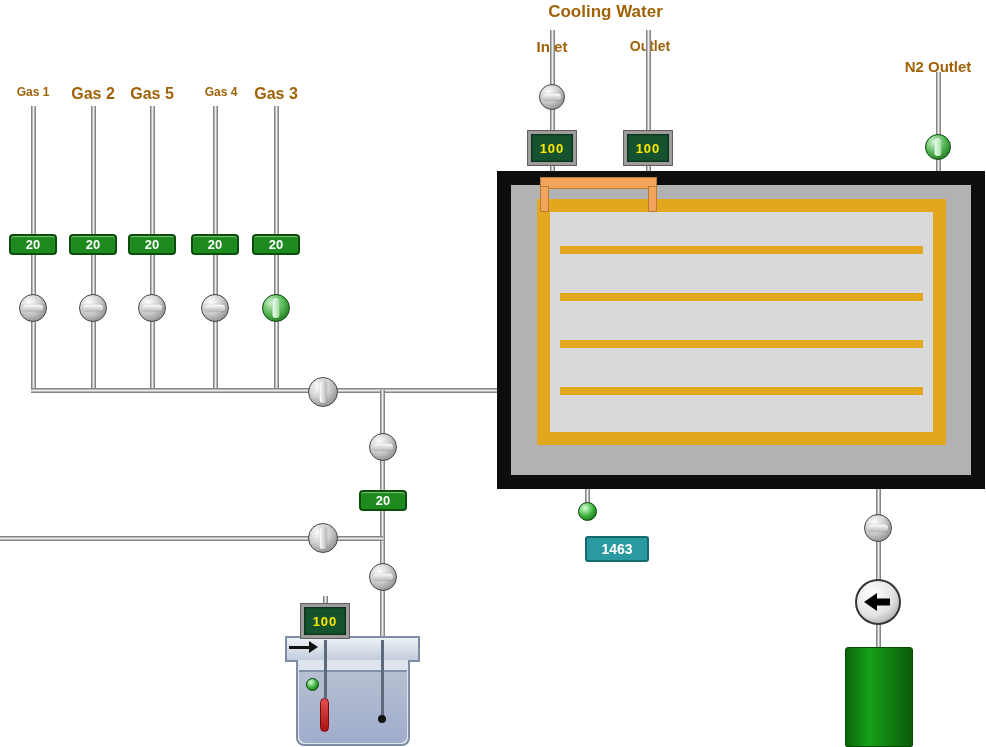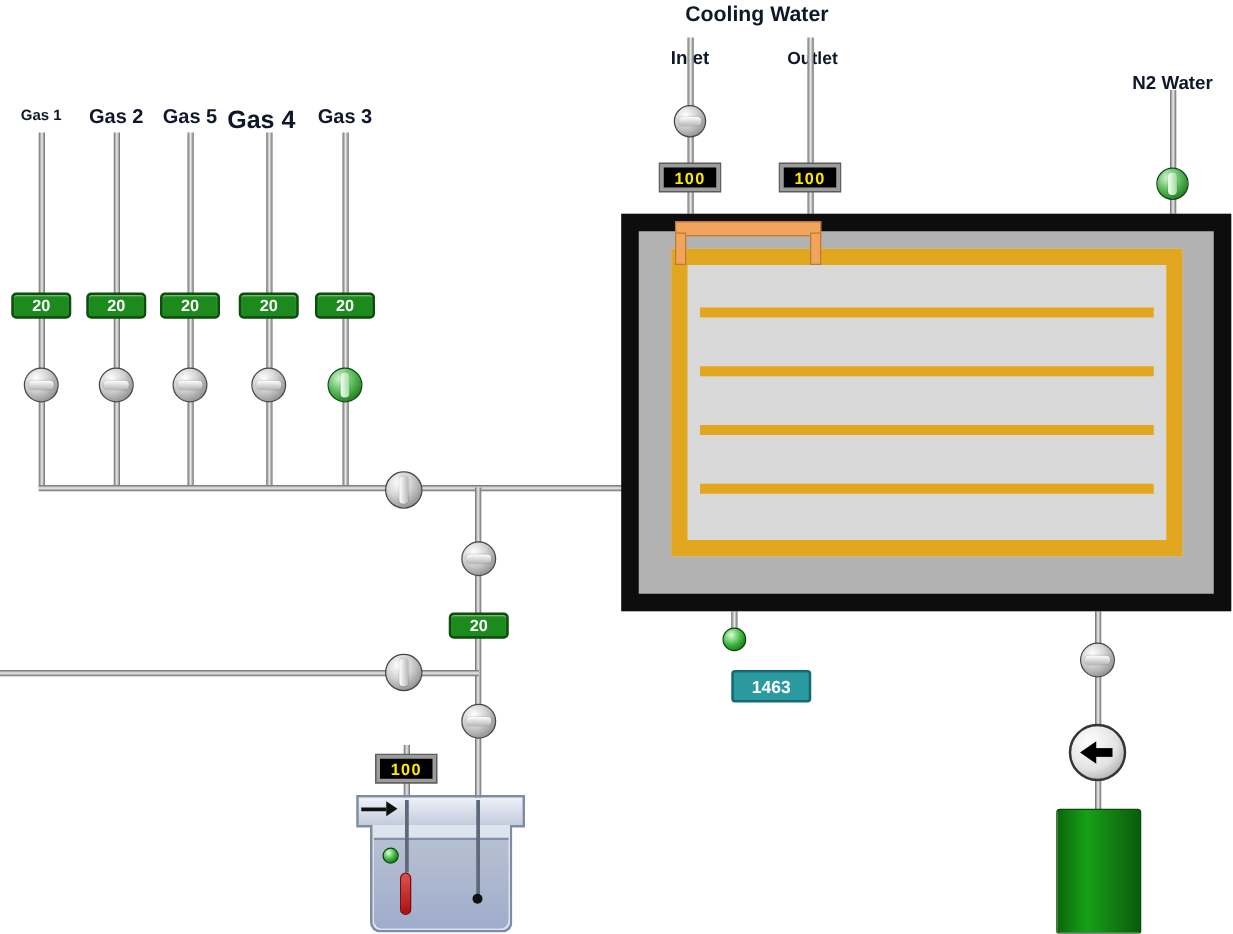--- a/index.html
+++ b/index.html
@@ -1,19 +1,19 @@
 <!DOCTYPE html>
 <html><head>
 <meta charset="utf-8">
 <style>
   * { box-sizing: border-box; margin: 0; padding: 0; }
   body { background:#fff; font-family:"Liberation Sans", sans-serif; }
   .canvas { position:relative; width:986px; height:747px; background:#ffffff; overflow:hidden; }
 
-  .lbl { position:absolute; font-weight:bold; color:#0f172a; text-align:center; white-space:nowrap; }
+  .lbl { position:absolute; font-weight:bold; color:#a16207; text-align:center; white-space:nowrap; }
 
   .pipe-h { position:absolute; height:5px; background:linear-gradient(180deg,#6a6a6a,#ececec 50%,#6a6a6a); }
   .pipe-v { position:absolute; width:5px;  background:linear-gradient(90deg,#6a6a6a,#ececec 50%,#6a6a6a); }
   .tube   { position:absolute; width:3px; background:#5e6a7c; }
 
   .valve { position:absolute; border-radius:50%; border:1px solid #474747; }
   .valve.closed { background:radial-gradient(circle at 35% 30%, #ffffff, #d2d2d2 40%, #7d7d7d 92%); }
   .valve.open   { background:radial-gradient(circle at 35% 30%, #d9f7d9, #58b958 45%, #136713 92%); border-color:#0b4a0b; }
   .valve::after { content:""; position:absolute; left:3px; right:3px; top:50%; transform:translateY(-50%);
                   height:7px; border-radius:3px; background:linear-gradient(180deg,#ffffff,#b9b9b9);
@@ -21,21 +21,21 @@
   .valve.vband::after { left:50%; right:auto; top:3px; bottom:3px; height:auto; width:7px;
                   transform:translateX(-50%); background:linear-gradient(90deg,#ffffff,#b9b9b9); }
   .valve.open::after { background:linear-gradient(180deg,#f0fff0,#9fdc9f); }
   .valve.open.vband::after { background:linear-gradient(90deg,#f0fff0,#9fdc9f); }
 
   .sp-badge { position:absolute; width:48px; height:21px; background:#1d8a1d; border:2px solid #0b4d0b;
               border-radius:4px; color:#fff; font-weight:bold; font-size:13px;
               display:flex; align-items:center; justify-content:center;
               box-shadow:inset 0 1px 1px rgba(255,255,255,.45); }
 
-  .disp { position:absolute; width:48px; height:22px; background:#000000; border:3px solid #9c9c9c;
+  .disp { position:absolute; width:48px; height:34px; background:#14532d; border:3px solid #9c9c9c;
           box-shadow:0 0 0 1px #5e5e5e, inset 0 0 3px #000; color:#ffe800; font-weight:bold;
           font-size:13px; letter-spacing:1px; display:flex; align-items:center; justify-content:center; }
 
   .temp-disp { position:absolute; width:64px; height:26px; background:#2a9aa0; border:2px solid #136a70;
                border-radius:3px; color:#fff; font-weight:bold; font-size:14px;
                display:flex; align-items:center; justify-content:center; }
 
   .ball { position:absolute; border-radius:50%; border:1px solid #074607;
           background:radial-gradient(circle at 35% 30%, #d9ffd9, #3cb43c 50%, #0c5c0c 95%); }
 
@@ -82,25 +82,25 @@
               background:#111; border-radius:50%; }
 </style>
 </head>
 <body>
 
 <div class="canvas">
 
   <div class="lbl" style="left:498px;top:2px;width:215px;font-size:17px">Cooling Water</div>
   <div class="lbl" style="left:524px;top:38px;width:56px;font-size:15px">Inlet</div>
   <div class="lbl" style="left:620px;top:38px;width:60px;font-size:14px">Outlet</div>
-  <div class="lbl" style="left:898px;top:58px;width:80px;font-size:15px">N2 Water</div>
+  <div class="lbl" style="left:898px;top:58px;width:80px;font-size:15px">N2 Outlet</div>
   <div class="lbl" style="left:3px;top:85px;width:60px;font-size:12px">Gas 1</div>
   <div class="lbl" style="left:63px;top:85px;width:60px;font-size:16px">Gas 2</div>
   <div class="lbl" style="left:122px;top:85px;width:60px;font-size:16px">Gas 5</div>
-  <div class="lbl" style="left:179px;top:85px;width:60px;font-size:20px">Gas 4</div>
+  <div class="lbl" style="left:191px;top:85px;width:60px;font-size:12px">Gas 4</div>
   <div class="lbl" style="left:246px;top:85px;width:60px;font-size:16px">Gas 3</div>
 
   <div class="pipe-v" style="left:31px;top:106px;height:286px"></div>
   <div class="pipe-v" style="left:91px;top:106px;height:286px"></div>
   <div class="pipe-v" style="left:150px;top:106px;height:286px"></div>
   <div class="pipe-v" style="left:213px;top:106px;height:286px"></div>
   <div class="pipe-v" style="left:274px;top:106px;height:286px"></div>
   <div class="pipe-h" style="left:31px;top:388px;width:470px"></div>
   <div class="pipe-v" style="left:380px;top:390px;height:250px"></div>
   <div class="pipe-h" style="left:0px;top:536px;width:383px"></div>

